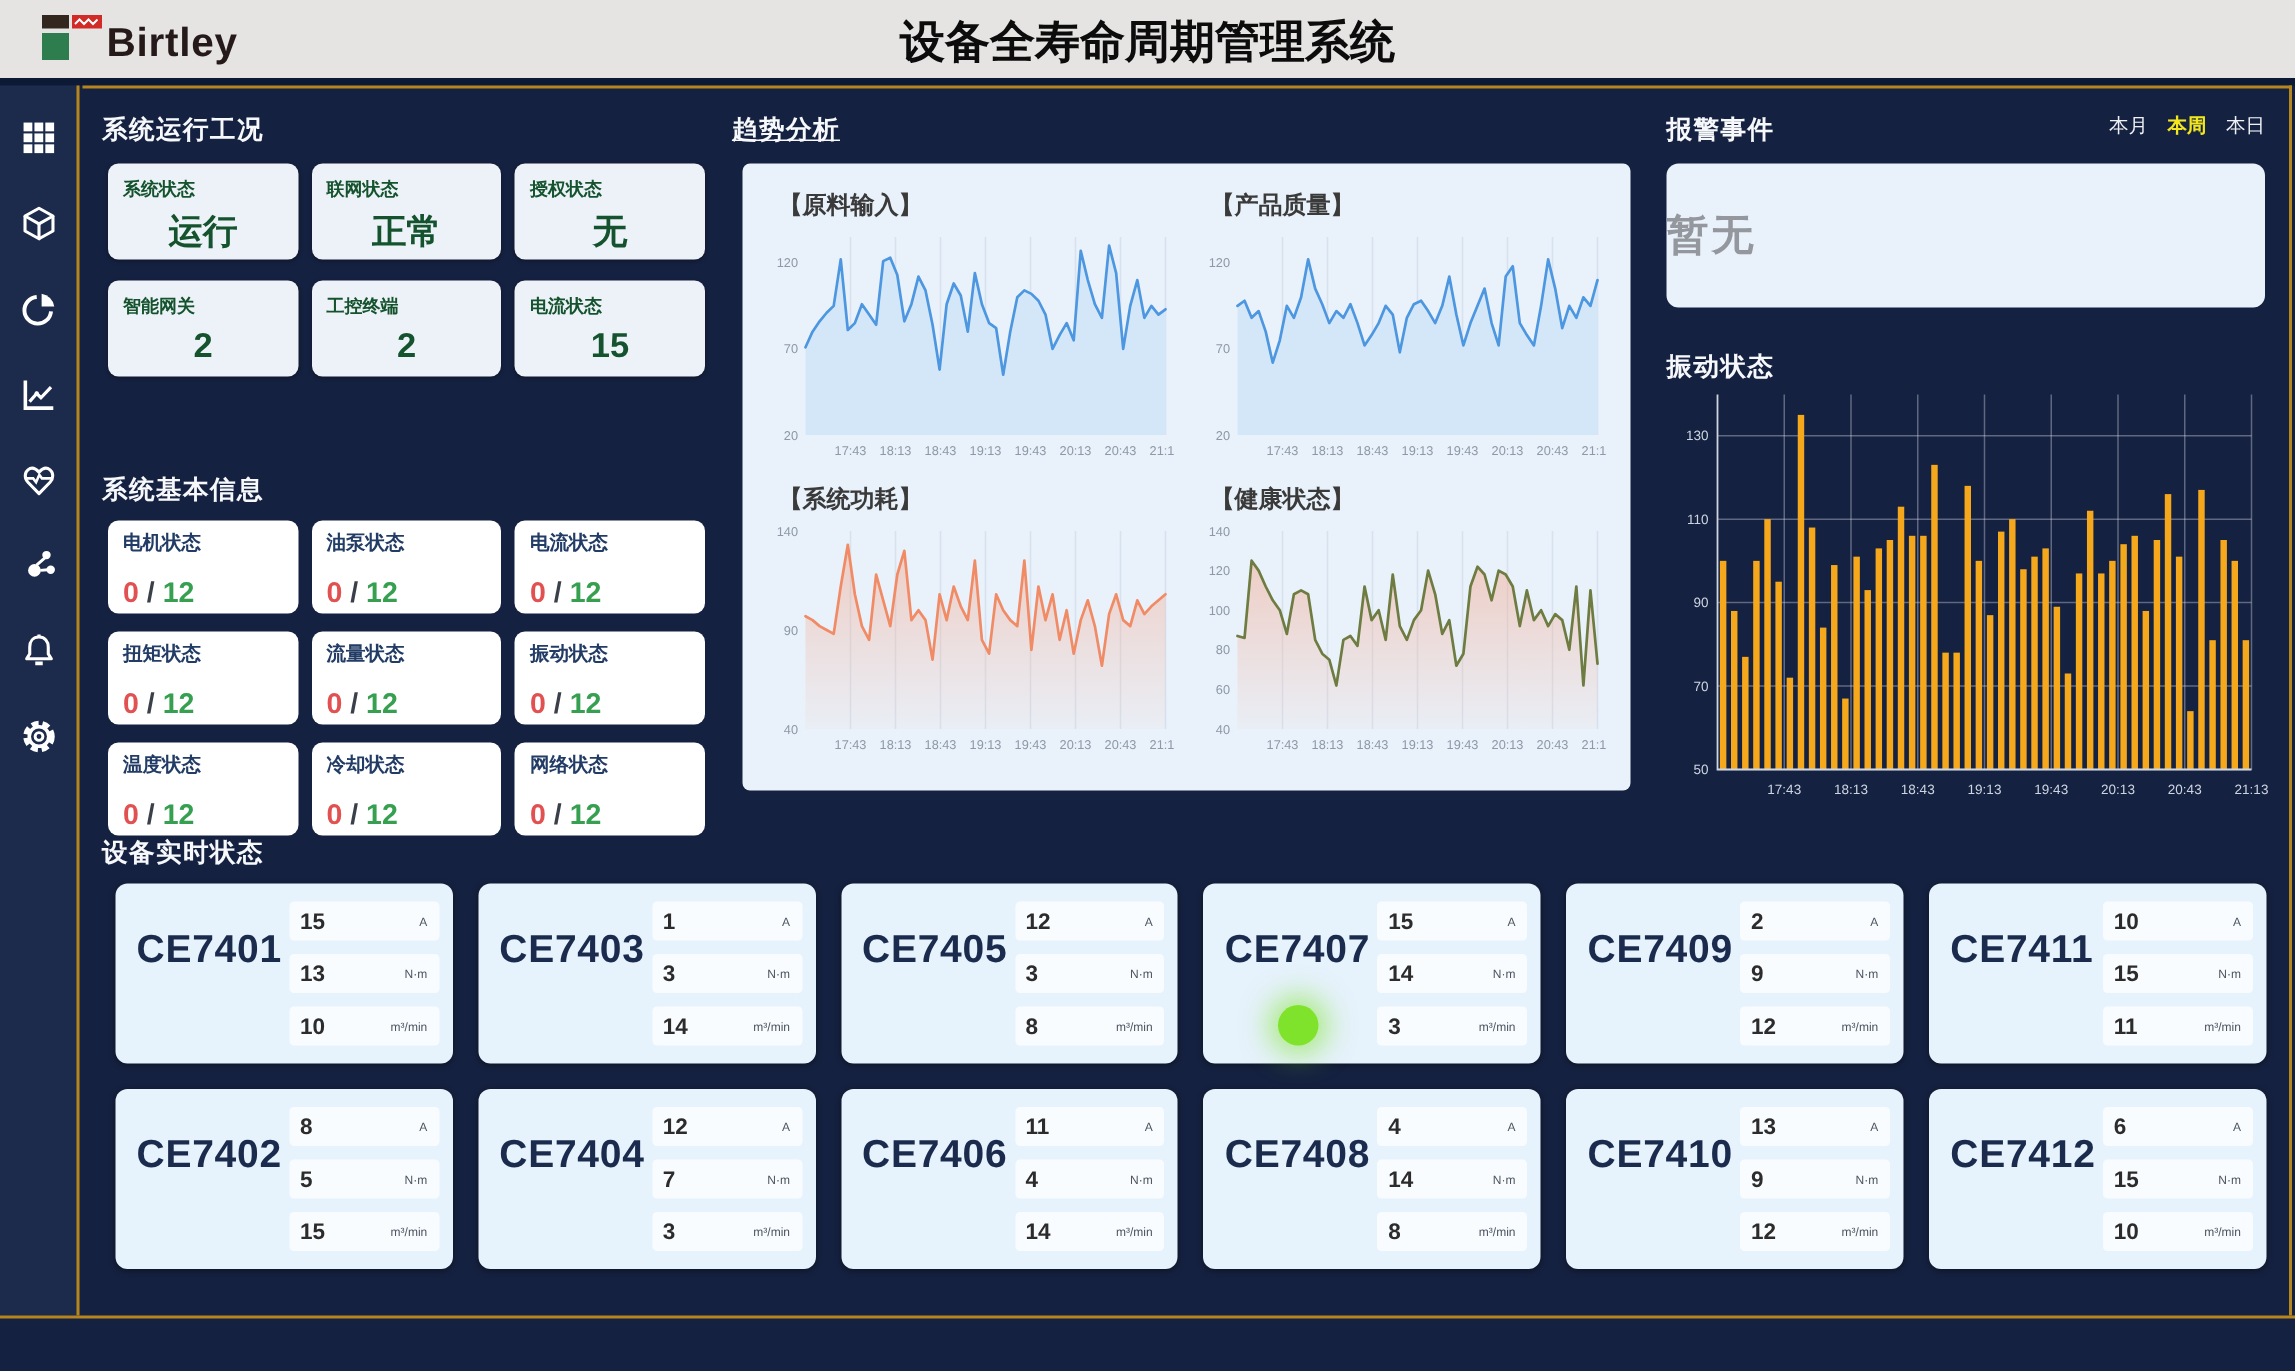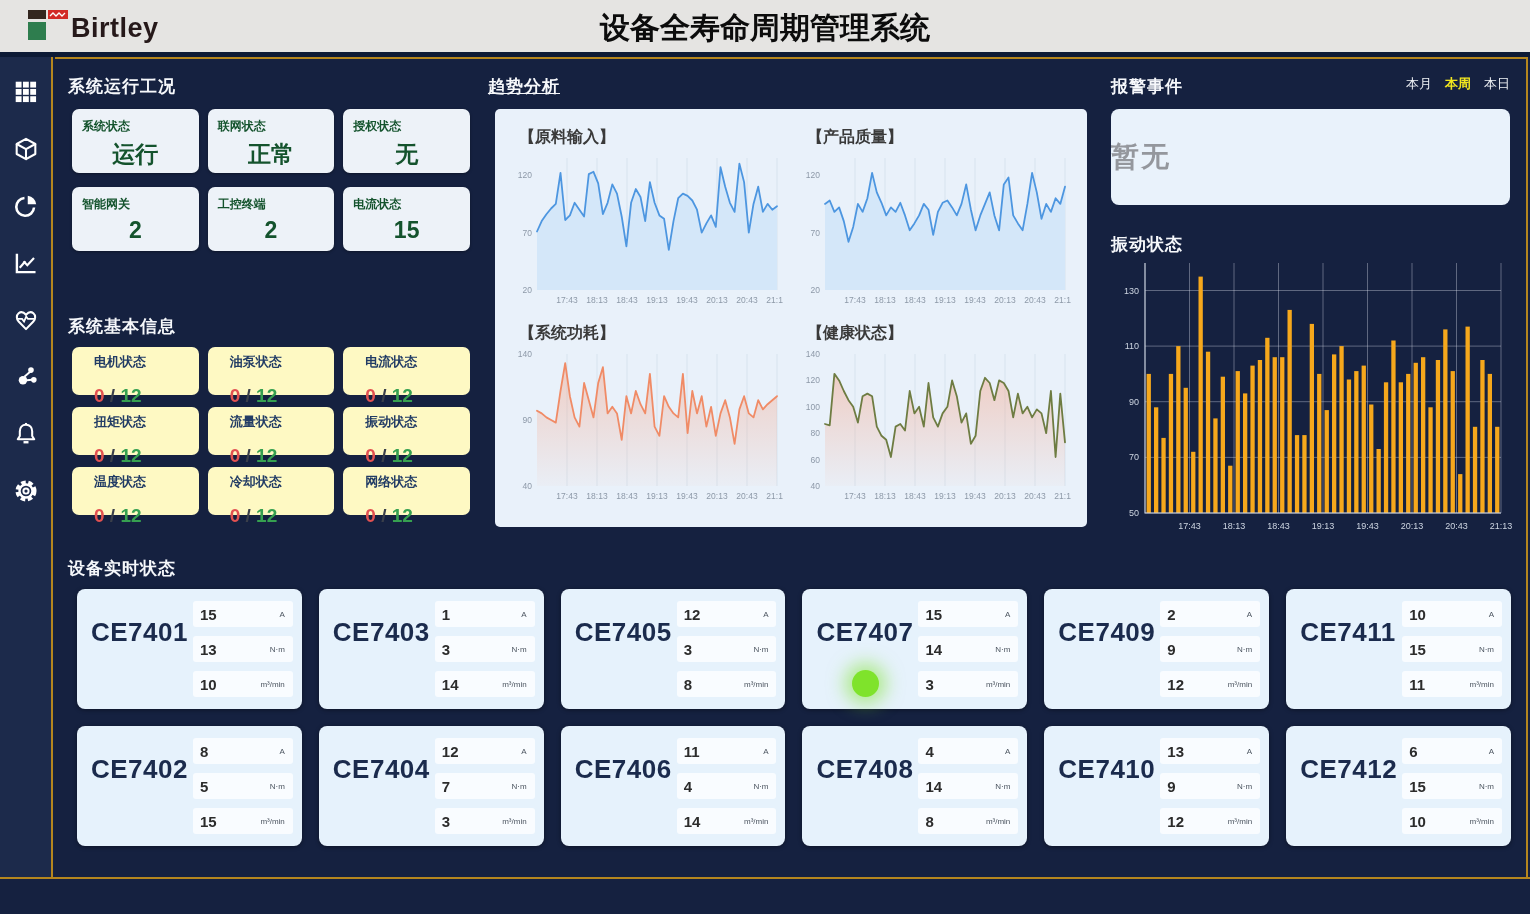--- a/index.html
+++ b/index.html
@@ -35,21 +35,21 @@
   .t-dev   { left:13px;   top:498px; }
 
   
   .run-grid { position:absolute; left:17px; top:50px; width:398px; display:grid; grid-template-columns:repeat(3,1fr); gap:14px 9px; }
   .run-card { height:64px; background:#edf2f8; border-radius:7px; padding:9px 10px; color:#14532d; box-shadow:0 1px 3px rgba(0,0,0,.35); }
   .run-label { font-size:12px; font-weight:bold; }
   .run-value { font-size:23px; font-weight:bold; text-align:center; margin-top:4px; }
 
   
   .info-grid { position:absolute; left:17px; top:288px; width:398px; display:grid; grid-template-columns:repeat(3,1fr); gap:12px 9px; }
-  .info-card { height:48px; background:#fef9c3; border-radius:7px; padding:6px 22px; }
+  .info-card { height:62px; background:#ffffff; border-radius:7px; padding:6px 10px; }
   .info-label { font-size:13px; font-weight:bold; color:#223c65; }
   .info-frac { font-size:19px; font-weight:bold; margin-top:14px; }
   .fr-alert { color:#e25151; } .fr-sep { color:#3a3f4a; } .fr-total { color:#36a050; }
 
   
   .trend-card { position:absolute; left:440px; top:50px; width:592px; height:418px; background:#e9f1fa; border-radius:5px; display:grid; grid-template-columns:1fr 1fr; grid-template-rows:1fr 1fr; padding:10px 6px 16px 10px; }
   .trend-cell { padding:6px 6px 0 6px; }
   .trend-title { font-size:16px; font-weight:bold; color:#3a3a3a; margin:2px 0 0 8px; }
   .line-chart { width:272px; height:158px; }
 

